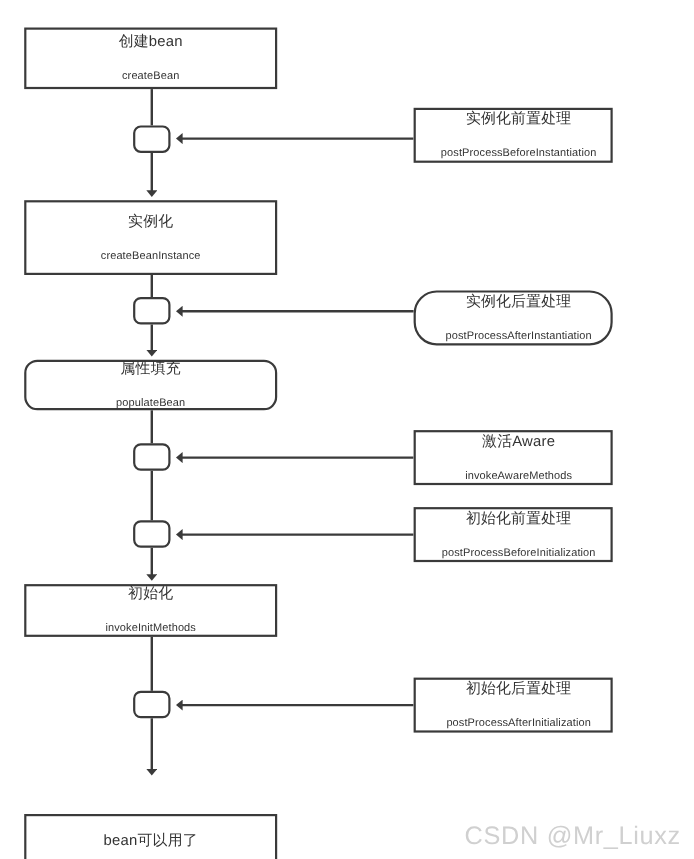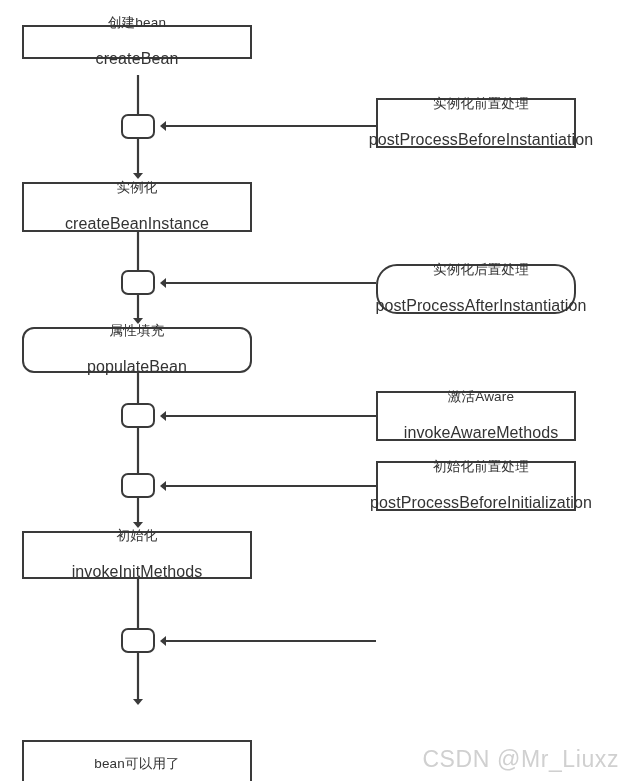--- a/index.html
+++ b/index.html
@@ -41,31 +41,31 @@
     text-align: center;
     line-height: 1.34;
     z-index: 2;
   }
   .node .line-cn {
     font-size: 13.5px;
     color: #333333;
     letter-spacing: 0.2px;
   }
   .node .line-en {
-    font-size: 16px;
+    font-size: 10px;
     color: #333333;
     letter-spacing: 0.1px;
     margin-top: 16px;
   }
   .main-node {
     width: 230px;
     left: 22px;
   }
   .note-node {
-    width: 200px;
+    width: 181px;
     left: 376px;
     padding-left: 10px;
   }
   .gate-node {
     position: absolute;
     box-sizing: border-box;
     width: 34px;
     height: 25px;
     left: 121px;
     background: #ffffff;
@@ -112,26 +112,26 @@
       <line x1="138" y1="653" x2="138" y2="702" marker-end="url(#arrow-down)"></line>
 
       <line x1="376" y1="126" x2="163" y2="126" marker-end="url(#arrow-left)"></line>
       <line x1="376" y1="283" x2="163" y2="283" marker-end="url(#arrow-left)"></line>
       <line x1="376" y1="416" x2="163" y2="416" marker-end="url(#arrow-left)"></line>
       <line x1="376" y1="486" x2="163" y2="486" marker-end="url(#arrow-left)"></line>
       <line x1="376" y1="641" x2="163" y2="641" marker-end="url(#arrow-left)"></line>
     </g>
   </svg>
 
-  <div class="node main-node" style="top:25px;height:34px;">
+  <div class="node main-node" style="top:25px;height:56px;">
     <span class="line-cn">创建bean</span>
     <span class="line-en">createBean</span>
   </div>
 
-  <div class="node main-node" style="top:182px;height:50px;">
+  <div class="node main-node" style="top:182px;height:68px;">
     <span class="line-cn">实例化</span>
     <span class="line-en">createBeanInstance</span>
   </div>
 
   <div class="node main-node" style="top:327px;height:46px;border-radius:12px;">
     <span class="line-cn">属性填充</span>
     <span class="line-en">populateBean</span>
   </div>
 
   <div class="node main-node" style="top:531px;height:48px;">
@@ -162,16 +162,20 @@
   <div class="node note-node" style="top:461px;height:50px;">
     <span class="line-cn">初始化前置处理</span>
     <span class="line-en">postProcessBeforeInitialization</span>
   </div>
 
   <div class="node note-node" style="top:391px;height:50px;">
     <span class="line-cn">激活Aware</span>
     <span class="line-en">invokeAwareMethods</span>
   </div>
 
+  <div class="node note-node" style="top:616px;height:50px;">
+    <span class="line-cn">初始化后置处理</span>
+    <span class="line-en">postProcessAfterInitialization</span>
+  </div>
 
   <div class="watermark">CSDN @Mr_Liuxz</div>
 
 </div>
 
 </body></html>

